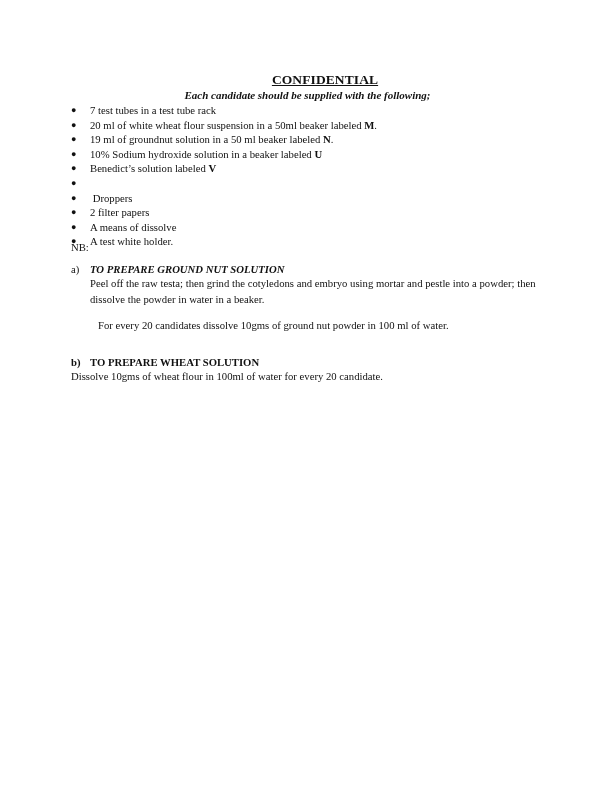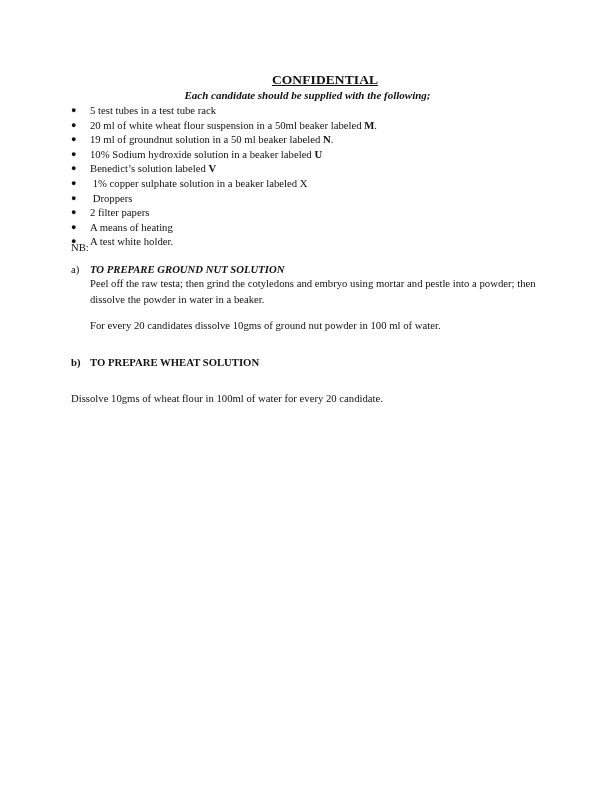--- a/index.html
+++ b/index.html
@@ -74,47 +74,47 @@
     .sec-a-head .heading { font-weight: bold; font-style: italic; }
     .sec-a-body {
       position: absolute;
       left: 90px;
       top: 276px;
       width: 450px;
       line-height: 15.5px;
     }
     .sec-a-note {
       position: absolute;
-      left: 90px;
+      left: 98px;
       top: 318px;
       line-height: 14px;
       white-space: nowrap;
     }
     .sec-b-head { top: 355px; line-height: 14px; font-weight: bold; }
     .sec-b-head .label { display: inline-block; width: 19px; }
-    .sec-b-body { top: 391px; line-height: 14px; }
+    .sec-b-body { top: 369px; line-height: 14px; }
     b { font-weight: bold; }
   </style>
 </head>
 <body>
 
 <div>
   <div class="title">CONFIDENTIAL</div>
   <div class="subtitle">Each candidate should be supplied with the following;</div>
 
   <ul class="list">
-    <li><span class="bullet">●</span><span>5 test tubes in a test tube rack</span></li>
+    <li><span class="bullet">●</span><span>7 test tubes in a test tube rack</span></li>
     <li><span class="bullet">●</span><span>20 ml of white wheat flour suspension in a 50ml beaker labeled </span><b>M</b><span>.</span></li>
     <li><span class="bullet">●</span><span>19 ml of groundnut solution in a 50 ml beaker labeled </span><b>N</b><span>.</span></li>
     <li><span class="bullet">●</span><span>10% Sodium hydroxide solution in a beaker labeled </span><b>U</b></li>
     <li><span class="bullet">●</span><span>Benedict’s solution labeled </span><b>V</b></li>
-    <li><span class="bullet">●</span><span style="white-space:pre"> 1% copper sulphate solution in a beaker labeled X</span></li>
+    <li><span class="bullet">●</span></li>
     <li><span class="bullet">●</span><span style="white-space:pre"> Droppers</span></li>
     <li><span class="bullet">●</span><span>2 filter papers</span></li>
-    <li><span class="bullet">●</span><span>A means of heating</span></li>
+    <li><span class="bullet">●</span><span>A means of dissolve</span></li>
     <li><span class="bullet">●</span><span>A test white holder.</span></li>
   </ul>
 
   <div class="nb">NB:</div>
 
   <div class="sec sec-a-head">
     <span class="label">a)</span><span class="heading">TO PREPARE GROUND NUT SOLUTION</span>
   </div>
   <div class="sec-a-body">Peel off the raw testa; then grind the cotyledons and embryo using mortar and pestle into a powder; then dissolve the powder in water in a beaker.</div>
   <div class="sec-a-note">For every 20 candidates dissolve 10gms of ground nut powder in 100 ml of water.</div>

